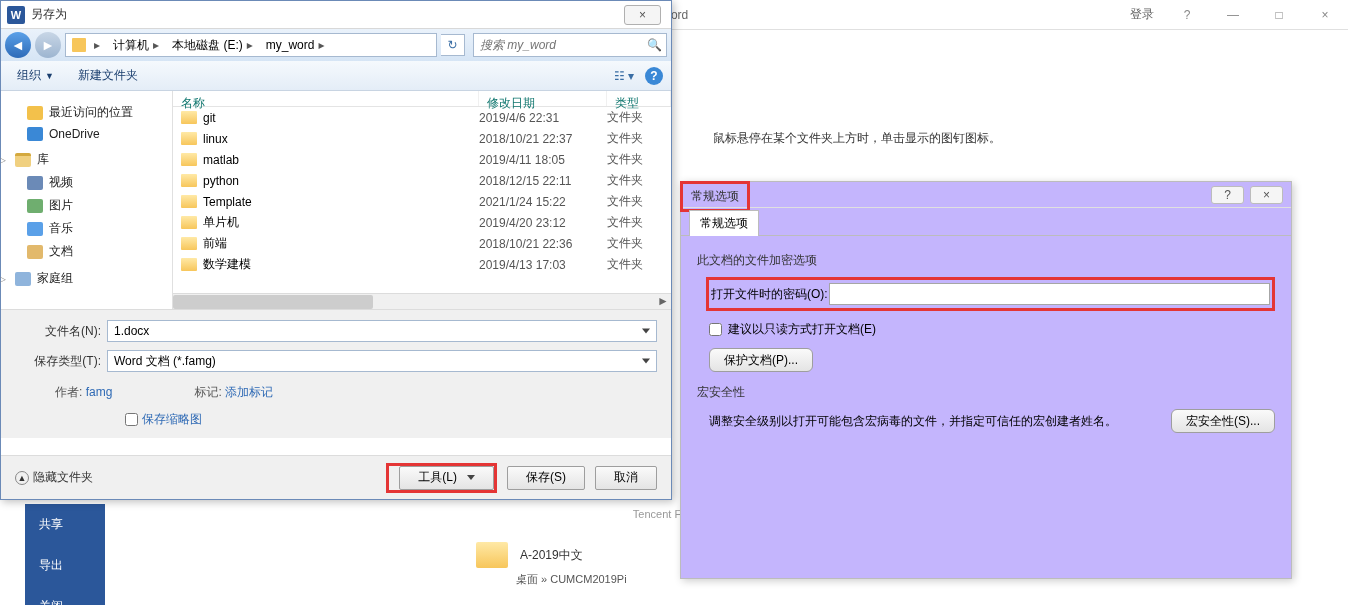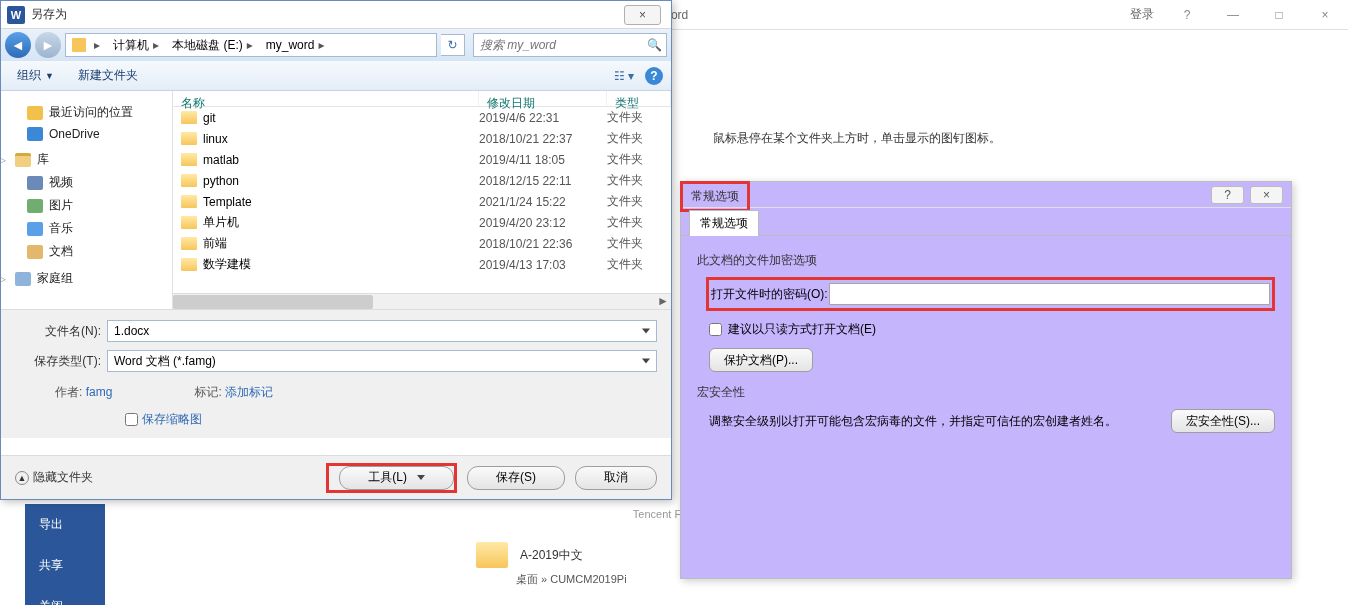--- a/index.html
+++ b/index.html
@@ -89,21 +89,21 @@
 .meta-row .ml{color:#555;}
 .meta-row .mv{color:#2f6ab5;}
 .cb-row{padding:4px 0 0 110px;}
 .cb-row label{color:#2f6ab5;}
 .cb-row input{vertical-align:middle;margin-right:4px;}
 
 .sa-footer{position:absolute;bottom:0;left:0;right:0;height:44px;background:#f0f0f0;border-top:1px solid #dcdcdc;display:flex;align-items:center;padding:0 14px;}
 .sa-footer .hide{display:flex;align-items:center;gap:4px;color:#333;}
 .sa-footer .hide .arrow{width:14px;height:14px;border:1px solid #888;border-radius:50%;display:flex;align-items:center;justify-content:center;font-size:9px;}
 .sa-footer .spacer{flex:1;}
-.btn{height:24px;padding:0 28px;border:1px solid #9e9e9e;background:linear-gradient(#fafafa,#e4e4e4);border-radius:11px;margin-left:10px;display:flex;align-items:center;}
+.btn{height:24px;padding:0 18px;border:1px solid #9e9e9e;background:linear-gradient(#fafafa,#e4e4e4);border-radius:2px;margin-left:10px;display:flex;align-items:center;}
 .btn.dd .caret{margin-left:10px;border-left:4px solid transparent;border-right:4px solid transparent;border-top:5px solid #444;}
 .redbox-wrap{border:3px solid #e43535;padding:0;display:inline-block;}
 
 
 .genopts{position:absolute;top:181px;left:680px;width:612px;height:398px;background:#c4b5fd;border:1px solid #bcbcbc;box-shadow:2px 2px 8px rgba(0,0,0,.2);}
 .genopts-title{height:26px;display:flex;align-items:center;padding:0 8px;border-bottom:1px solid #e0e0e0;}
 .genopts-title .ttl{color:#333;}
 .genopts-title .redbox-wrap{position:absolute;top:-1px;left:-1px;padding:4px 8px;}
 .genopts-title .spacer{flex:1;}
 .genopts-title .wbtn{border:1px solid #bcbcbc;border-radius:3px;padding:1px 12px;margin-left:6px;color:#555;background:#f5f5f5;}
@@ -144,22 +144,22 @@
 <div class="bg-frag">
   <div class="line" style="text-align:right;color:#999;">Tencent Fil</div>
   <div class="fh" style="margin-top:18px;">
     <span class="folder-ico"></span>
     <span>A-2019中文</span>
   </div>
   <div class="line" style="padding-left:40px;">桌面 » CUMCM2019Pi</div>
 </div>
 
 <div class="blue-sidebar">
+  <div>共享</div>
   <div>导出</div>
-  <div>共享</div>
   <div>关闭</div>
 </div>
 
 <div class="saveas">
   <div class="saveas-title">
     <span class="wicon">W</span>
     <span class="ttl">另存为</span>
     <span class="spacer"></span>
     <span class="closebtn">×</span>
   </div>

